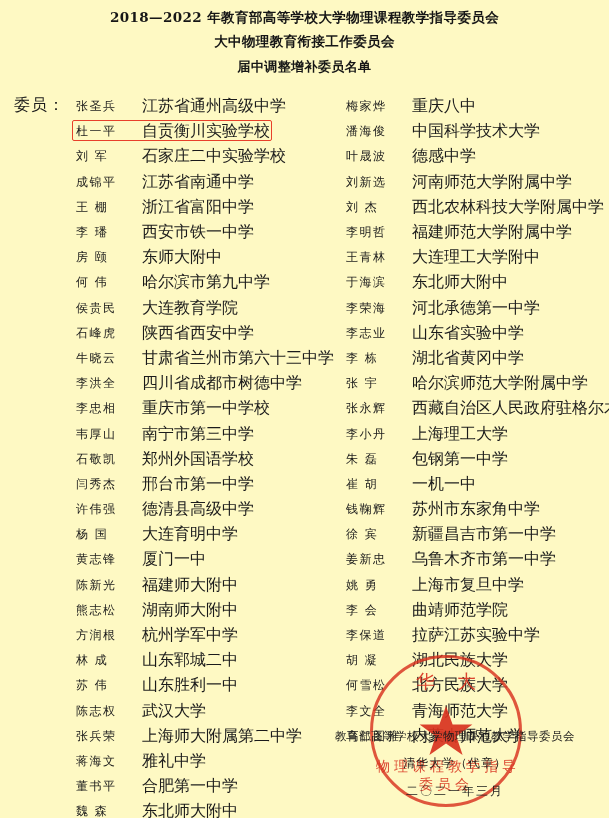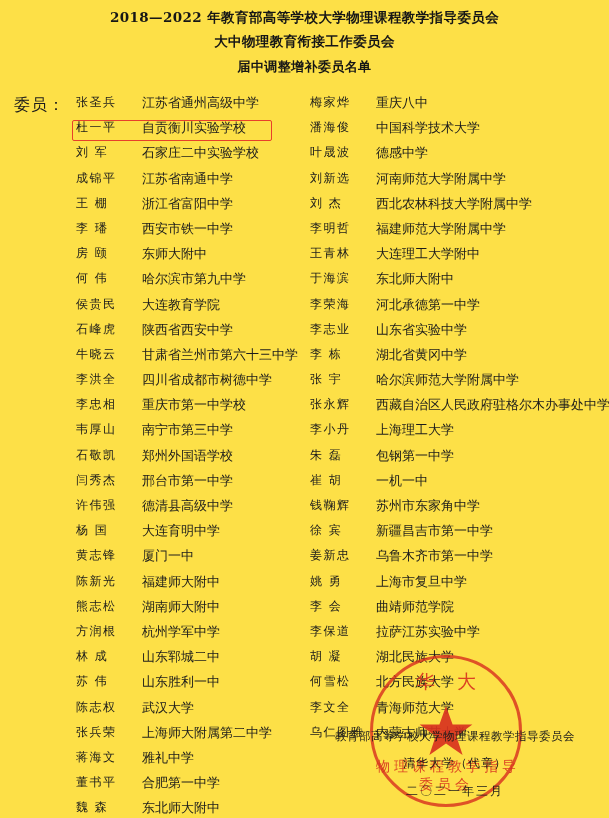--- a/index.html
+++ b/index.html
@@ -12,21 +12,21 @@
     height: 818px;
     font-family: "DejaVu Sans", "Liberation Sans", sans-serif;
     color: #1d1d1d;
     position: relative;
     overflow: hidden;
   }
   .page {
     position: relative;
     width: 609px;
     height: 818px;
-    background: #fde047;
+    background: #fef9c3;
   }
   
   .heading {
     text-align: center;
     padding-top: 9px;
   }
   .heading .line1 {
     font-family: "DejaVu Serif", "Liberation Serif", serif;
     font-weight: bold;
     font-size: 13.5px;
@@ -70,37 +70,37 @@
     letter-spacing: 1px;
   }
   .col {
     flex: 1 1 0;
   }
   .col.left { padding-right: 6px; }
   .col.right { padding-left: 6px; }
   .row {
     display: flex;
     flex-direction: row;
-    align-items: flex-start;
+    align-items: center;
     height: 25.2px;
     position: relative;
   }
   .name {
     width: 66px;
     flex: 0 0 66px;
     font-family: "DejaVu Serif", "Liberation Serif", serif;
     font-size: 12px;
     color: #1b1b1b;
     letter-spacing: 1.5px;
     white-space: nowrap;
   }
   .org {
     flex: 1 1 auto;
     font-family: "DejaVu Serif", "Liberation Serif", serif;
-    font-size: 13px;
+    font-size: 16px;
     color: #1b1b1b;
     white-space: nowrap;
     overflow: hidden;
   }
   
   .row.highlight .name,
   .row.highlight .org {
     color: #1b1b1b;
   }
   .row.highlight::before {

